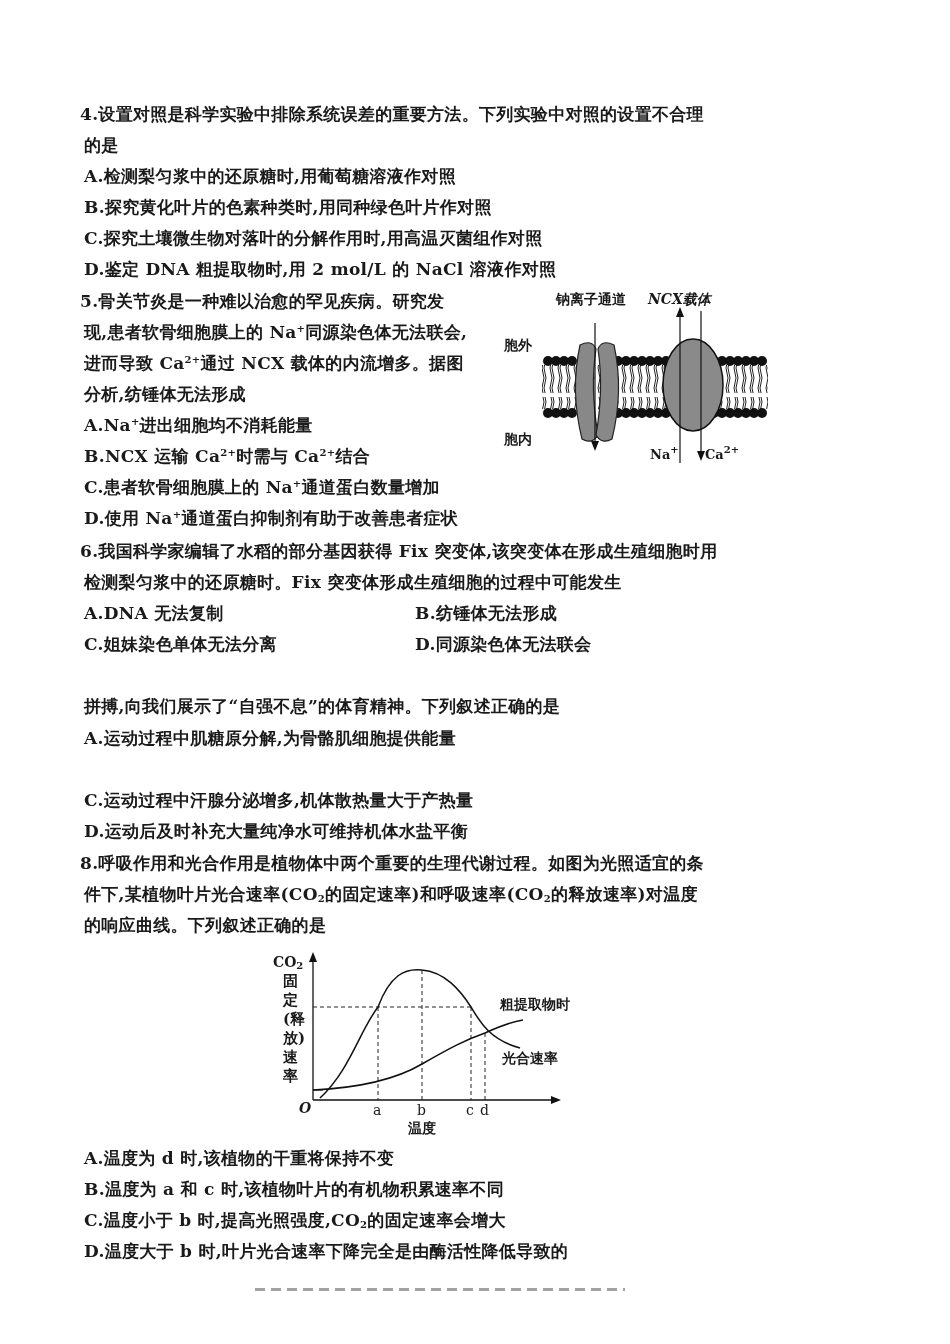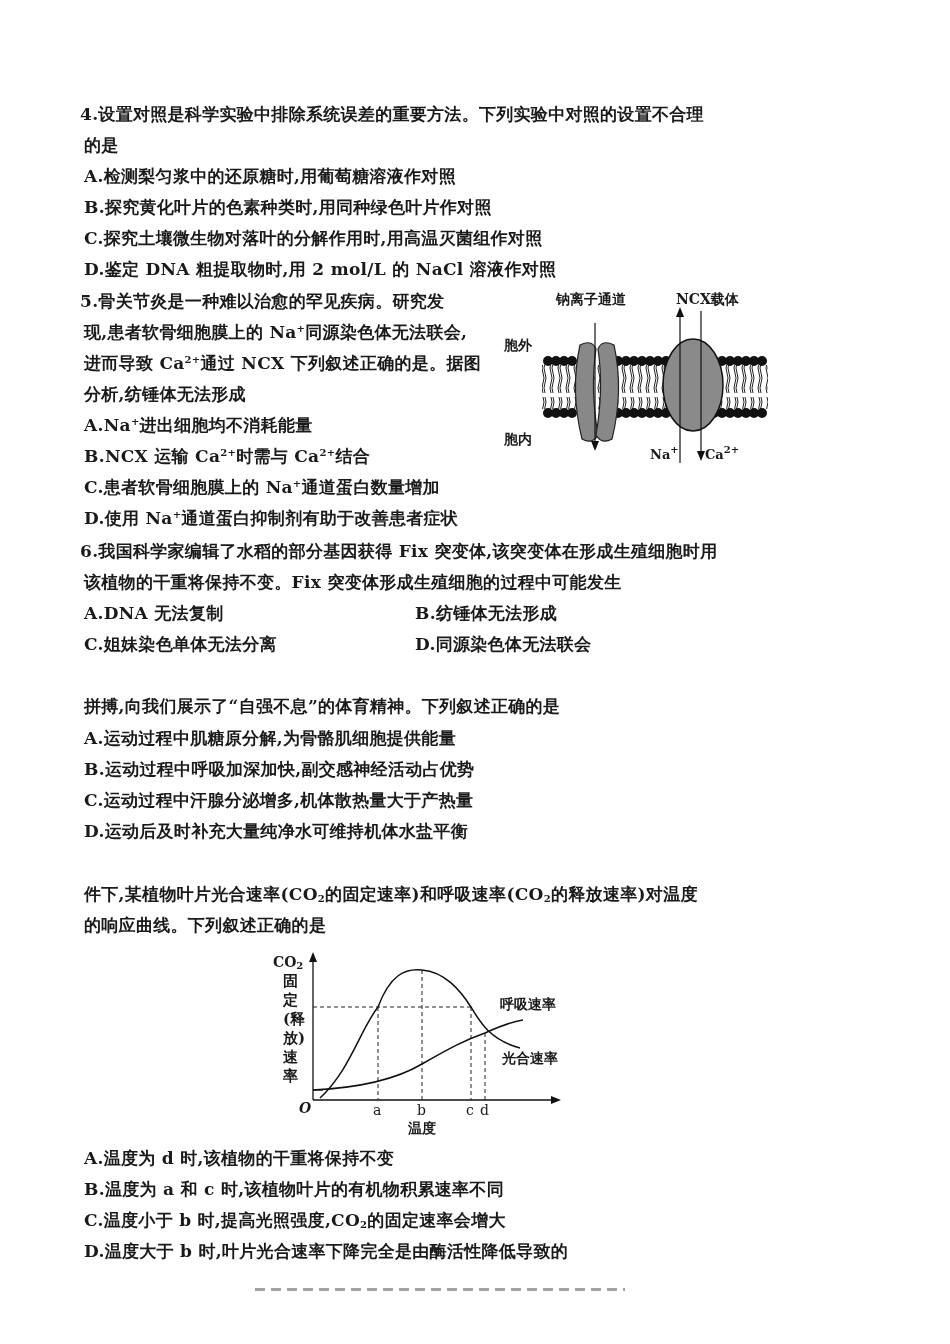--- a/index.html
+++ b/index.html
@@ -28,21 +28,21 @@
   <div class="line opt" style="top:165px">A.检测梨匀浆中的还原糖时,用葡萄糖溶液作对照</div>
   <div class="line opt" style="top:196px">B.探究黄化叶片的色素种类时,用同种绿色叶片作对照</div>
   <div class="line opt" style="top:227px">C.探究土壤微生物对落叶的分解作用时,用高温灭菌组作对照</div>
   <div class="line opt" style="top:258px">D.鉴定 DNA 粗提取物时,用 2 mol/L 的 NaCl 溶液作对照</div>
 
   <div class="line q" style="top:290px">5.骨关节炎是一种难以治愈的罕见疾病。研究发</div>
   <div class="line ind" style="top:321px">
     <span>现,患者软骨细胞膜上的 Na</span><sup>+</sup><span>同源染色体无法联会,</span>
   </div>
   <div class="line ind" style="top:352px">
-    <span>进而导致 Ca</span><sup>2+</sup><span>通过 NCX 下列叙述正确的是。据图</span>
+    <span>进而导致 Ca</span><sup>2+</sup><span>通过 NCX 载体的内流增多。据图</span>
   </div>
   <div class="line ind" style="top:383px">分析,纺锤体无法形成</div>
   <div class="line opt" style="top:414px">
     <span>A.Na</span><sup>+</sup><span>进出细胞均不消耗能量</span>
   </div>
   <div class="line opt" style="top:445px">
     <span>B.NCX 运输 Ca</span><sup>2+</sup><span>时需与 Ca</span><sup>2+</sup><span>结合</span>
   </div>
   <div class="line opt" style="top:476px">
     <span>C.患者软骨细胞膜上的 Na</span><sup>+</sup><span>通道蛋白数量增加</span>
@@ -108,40 +108,40 @@
       <polygon points="91,156 99,156 95,166" fill="#111"></polygon>
 
       <ellipse cx="193" cy="100" rx="30" ry="46" fill="#8a8a8a" stroke="#111" stroke-width="1.5"></ellipse>
 
       <line x1="180" y1="24" x2="180" y2="178" stroke="#111" stroke-width="1.2"></line>
       <polygon points="176,32 184,32 180,22" fill="#111"></polygon>
       <line x1="201" y1="26" x2="201" y2="172" stroke="#111" stroke-width="1.2"></line>
       <polygon points="197,166 205,166 201,176" fill="#111"></polygon>
     </svg>
     <div class="figlabel" style="left:56px; top:6px;">钠离子通道</div>
-    <div class="figlabel" style="left:176px; top:6px;">NCX载体</div>
+    <div class="figlabel" style="left:148px; top:6px;font-style:italic;">NCX载体</div>
     <div class="figlabel" style="left:4px; top:52px;">胞外</div>
     <div class="figlabel" style="left:4px; top:146px;">胞内</div>
     <div class="figlabel" style="left:150px; top:162px; font-size:13px;"><span>Na</span><sup>+</sup></div>
     <div class="figlabel" style="left:205px; top:162px; font-size:13px;"><span>Ca</span><sup>2+</sup></div>
   </div>
 
   <div class="line q" style="top:540px">6.我国科学家编辑了水稻的部分基因获得 Fix 突变体,该突变体在形成生殖细胞时用</div>
-  <div class="line ind" style="top:571px">该植物的干重将保持不变。Fix 突变体形成生殖细胞的过程中可能发生</div>
+  <div class="line ind" style="top:571px">检测梨匀浆中的还原糖时。Fix 突变体形成生殖细胞的过程中可能发生</div>
   <div class="line opt" style="top:602px">A.DNA 无法复制</div>
   <div class="line opt2" style="top:602px">B.纺锤体无法形成</div>
   <div class="line opt" style="top:633px">C.姐妹染色单体无法分离</div>
   <div class="line opt2" style="top:633px">D.同源染色体无法联会</div>
 
   <div class="line ind" style="top:695px">拼搏,向我们展示了“自强不息”的体育精神。下列叙述正确的是</div>
   <div class="line opt" style="top:727px">A.运动过程中肌糖原分解,为骨骼肌细胞提供能量</div>
-  <div class="line opt" style="top:758px">B.运动过程中呼吸加深加快,副交感神经活动占优势</div>
   <div class="line opt" style="top:789px">C.运动过程中汗腺分泌增多,机体散热量大于产热量</div>
   <div class="line opt" style="top:820px">D.运动后及时补充大量纯净水可维持机体水盐平衡</div>
 
+  <div class="line q" style="top:852px">8.呼吸作用和光合作用是植物体中两个重要的生理代谢过程。如图为光照适宜的条</div>
   <div class="line ind" style="top:883px">
     <span>件下,某植物叶片光合速率(CO</span><sub>2</sub><span>的固定速率)和呼吸速率(CO</span><sub>2</sub><span>的释放速率)对温度</span>
   </div>
   <div class="line ind" style="top:914px">的响应曲线。下列叙述正确的是</div>
 
   <div class="fig" style="left:265px; top:950px; width:330px; height:190px;">
     <svg width="330" height="190" viewBox="0 0 330 190">
 
       <line x1="48" y1="150" x2="48" y2="6" stroke="#111" stroke-width="1.3"></line>
       <polygon points="44,12 52,12 48,2" fill="#111"></polygon>
@@ -162,21 +162,21 @@
       <line x1="48" y1="140" x2="58" y2="140" stroke="#111" stroke-width="1.2"></line>
     </svg>
     <div class="figlabel" style="left:8px; top:4px; font-size:14px;">CO<sub>2</sub></div>
     <div class="figlabel" style="left:18px; top:22px; font-size:15px; width:18px; white-space:normal; line-height:19px;">固定(释放)速率</div>
     <div class="figlabel" style="left:34px; top:150px; font-style:italic;">O</div>
     <div class="figlabel" style="left:108px; top:152px; font-weight:normal;">a</div>
     <div class="figlabel" style="left:152px; top:152px; font-weight:normal;">b</div>
     <div class="figlabel" style="left:201px; top:152px; font-weight:normal;">c</div>
     <div class="figlabel" style="left:215px; top:152px; font-weight:normal;">d</div>
     <div class="figlabel" style="left:143px; top:170px;">温度</div>
-    <div class="figlabel" style="left:235px; top:46px;">呼吸速率</div>
+    <div class="figlabel" style="left:235px; top:46px;">粗提取物时</div>
     <div class="figlabel" style="left:237px; top:100px;">光合速率</div>
   </div>
 
   <div class="line opt" style="top:1147px">A.温度为 d 时,该植物的干重将保持不变</div>
   <div class="line opt" style="top:1178px">B.温度为 a 和 c 时,该植物叶片的有机物积累速率不同</div>
   <div class="line opt" style="top:1209px">
     <span>C.温度小于 b 时,提高光照强度,CO</span><sub>2</sub><span>的固定速率会增大</span>
   </div>
   <div class="line opt" style="top:1240px">D.温度大于 b 时,叶片光合速率下降完全是由酶活性降低导致的</div>
 

